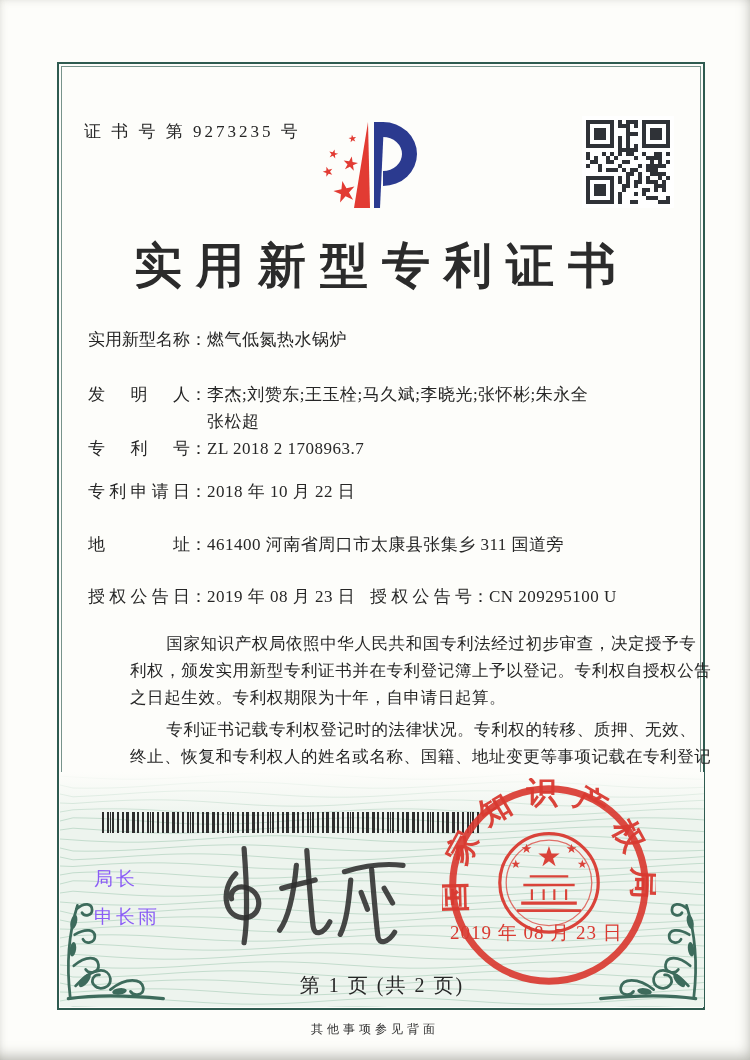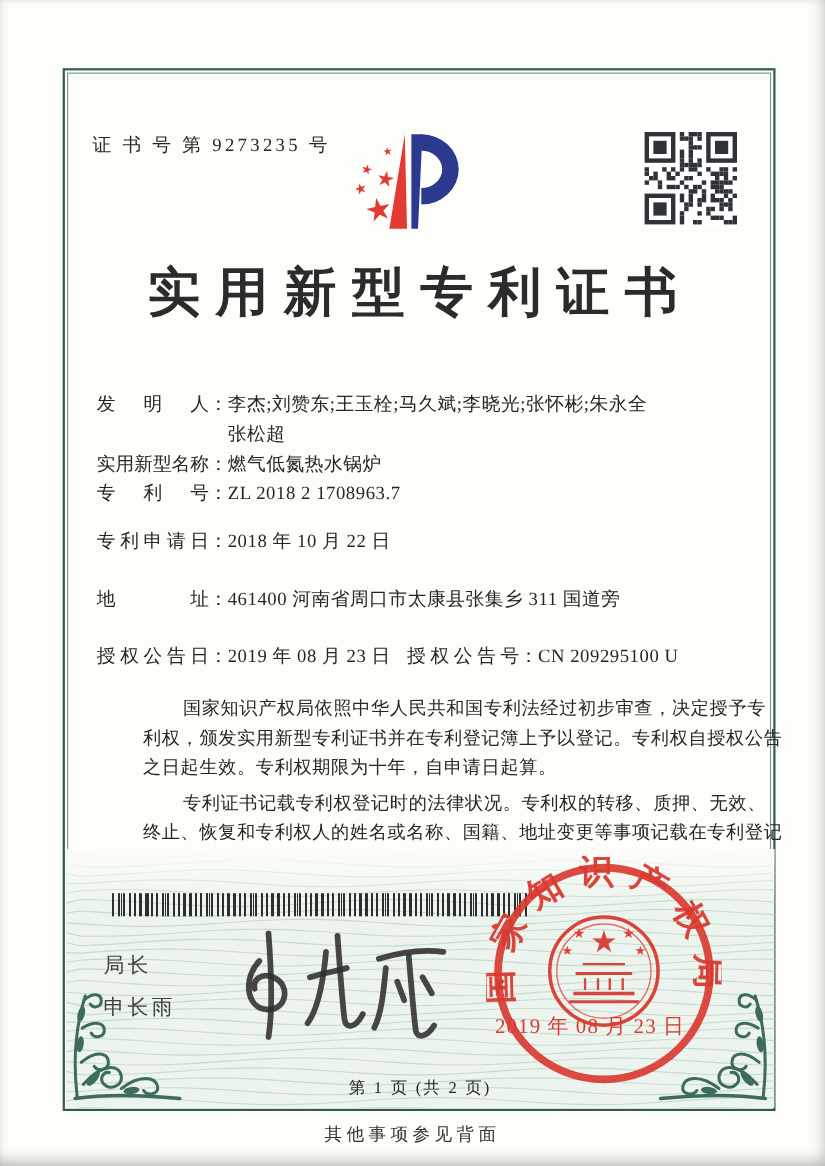--- a/index.html
+++ b/index.html
@@ -44,28 +44,28 @@
   .panel{left:60px;top:772px;width:644px;height:235px;background:var(--gui-bg);}
   #waves{position:absolute;inset:0;}
   #waves path{fill:none;stroke:var(--gui-line);stroke-width:1;}
   .panel-fade{position:absolute;left:0;right:0;top:0;height:48px;
     background:linear-gradient(#fdfdfa,rgba(253,253,250,0));}
   .corner{position:absolute;bottom:1px;width:128px;height:128px;}
   .corner-l{left:1px;} .corner-r{right:1px;transform:scaleX(-1);}
   .barcode{left:42px;top:40px;width:378px;height:21px;position:absolute;
     background:repeating-linear-gradient(90deg,#2e2e2e 0 2px,transparent 2px 5px),
                repeating-linear-gradient(90deg,#2e2e2e 0 1px,transparent 1px 8px);}
-  .officer{position:absolute;left:34px;top:88px;font-size:19px;line-height:38px;letter-spacing:3px;color:#404040;}
+  .officer{position:absolute;left:34px;top:88px;font-size:19px;line-height:38px;letter-spacing:3px;color:#8b5cf6;}
   .signature{position:absolute;left:146px;top:62px;width:210px;height:115px;}
   .signature path{fill:none;stroke:#2d2d2d;stroke-width:5;stroke-linecap:round;opacity:.88;}
   .seal{position:absolute;left:382px;top:6px;width:214px;height:214px;}
   .seal-date{position:absolute;left:390px;top:148px;font-size:19px;color:var(--seal-red);
     letter-spacing:1px;white-space:nowrap;}
-  .page-num{position:absolute;left:0;right:0;bottom:8px;text-align:center;font-size:15px;letter-spacing:2px;}
-  .back-note{left:0;right:0;top:1021px;text-align:center;font-size:16px;letter-spacing:4px;color:#333;}
+  .page-num{position:absolute;left:0;right:0;bottom:8px;text-align:center;font-size:20px;letter-spacing:2px;}
+  .back-note{left:0;right:0;top:1021px;text-align:center;font-size:12px;letter-spacing:4px;color:#333;}
 </style>
 </head>
 <body>
 
 <div class="abs frame"></div>
 
 <div class="abs cert-no">证 书 号 第 9273235 号</div>
 
 <div class="abs logo">
   <span class="lstar s1">★</span>
@@ -208,25 +208,25 @@
       <rect x="52" y="84" width="4" height="4" fill="#2f3237"></rect>
       <rect x="76" y="84" width="4" height="4" fill="#2f3237"></rect>
       <rect x="80" y="84" width="4" height="4" fill="#2f3237"></rect>
       <rect x="84" y="84" width="4" height="4" fill="#2f3237"></rect>
     </svg>
 </div>
 
 <h1 class="abs title">实用新型专利证书</h1>
 
 <div class="abs fields">
+  <div class="frow">
+    <span class="flabel">实用新型名称</span><span class="fcolon">：</span><span class="fvalue">燃气低氮热水锅炉</span>
+  </div>
   <div class="frow mt1">
     <span class="flabel">发明人</span><span class="fcolon">：</span><span class="fvalue"><span>李杰;刘赞东;王玉栓;马久斌;李晓光;张怀彬;朱永全</span><br><span>张松超</span></span>
-  </div>
-  <div class="frow">
-    <span class="flabel">实用新型名称</span><span class="fcolon">：</span><span class="fvalue">燃气低氮热水锅炉</span>
   </div>
   <div class="frow mt2">
     <span class="flabel">专利号</span><span class="fcolon">：</span><span class="fvalue">ZL 2018 2 1708963.7</span>
   </div>
   <div class="frow mt3">
     <span class="flabel">专利申请日</span><span class="fcolon">：</span><span class="fvalue">2018 年 10 月 22 日</span>
   </div>
   <div class="frow mt5">
     <span class="flabel">地址</span><span class="fcolon">：</span><span class="fvalue">461400 河南省周口市太康县张集乡 311 国道旁</span>
   </div>

